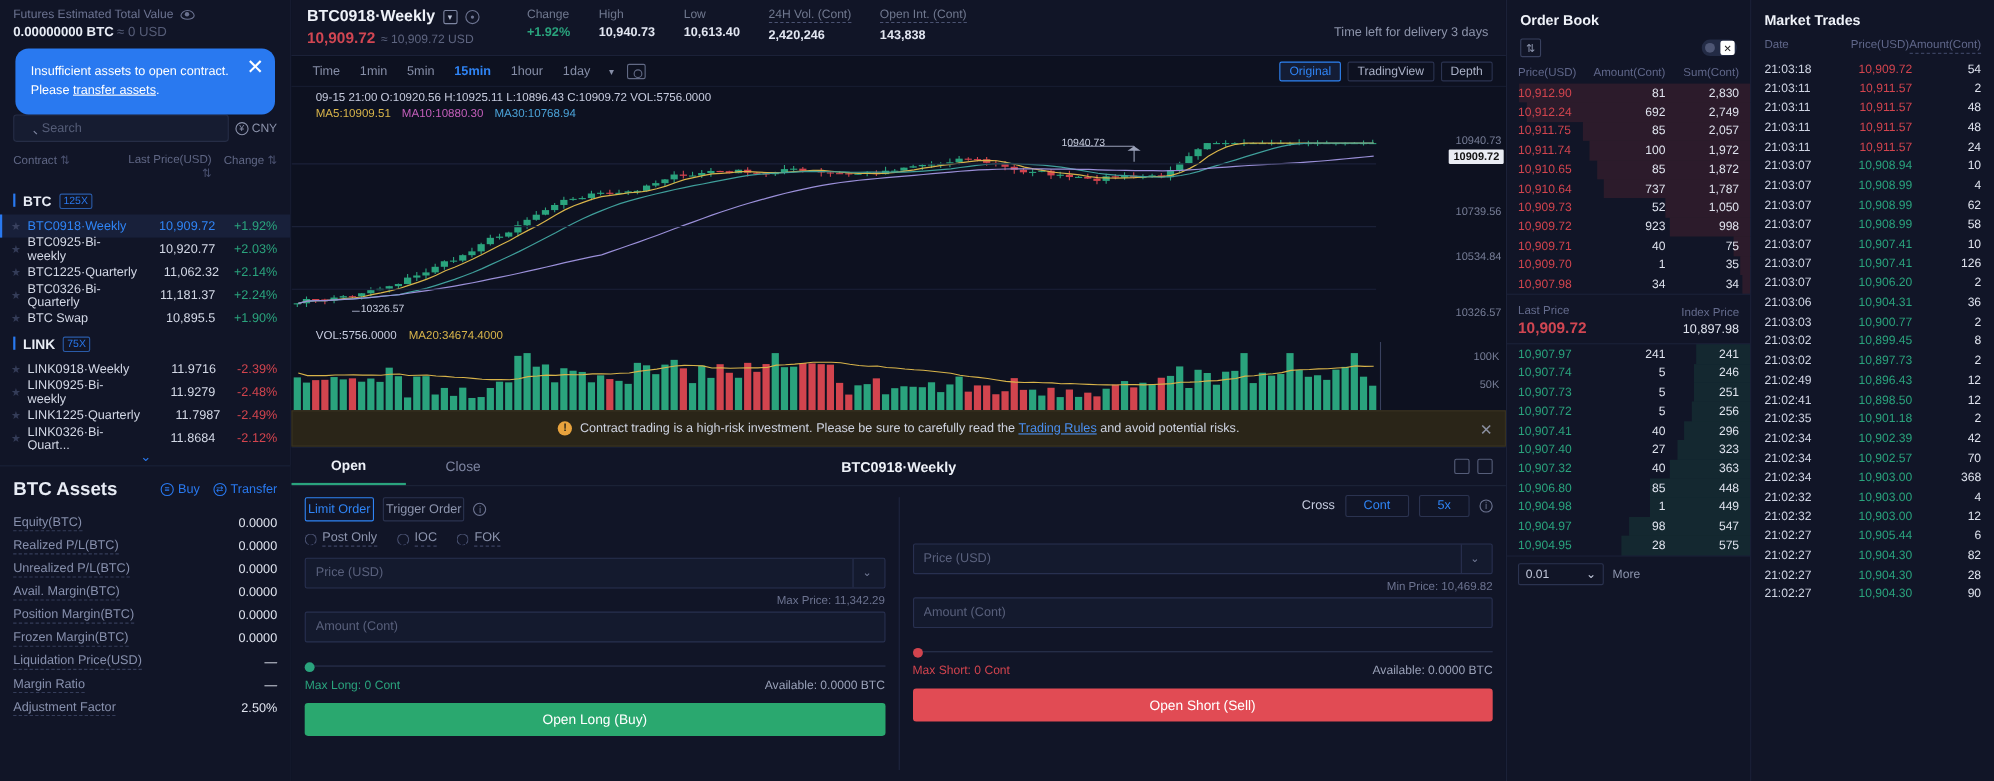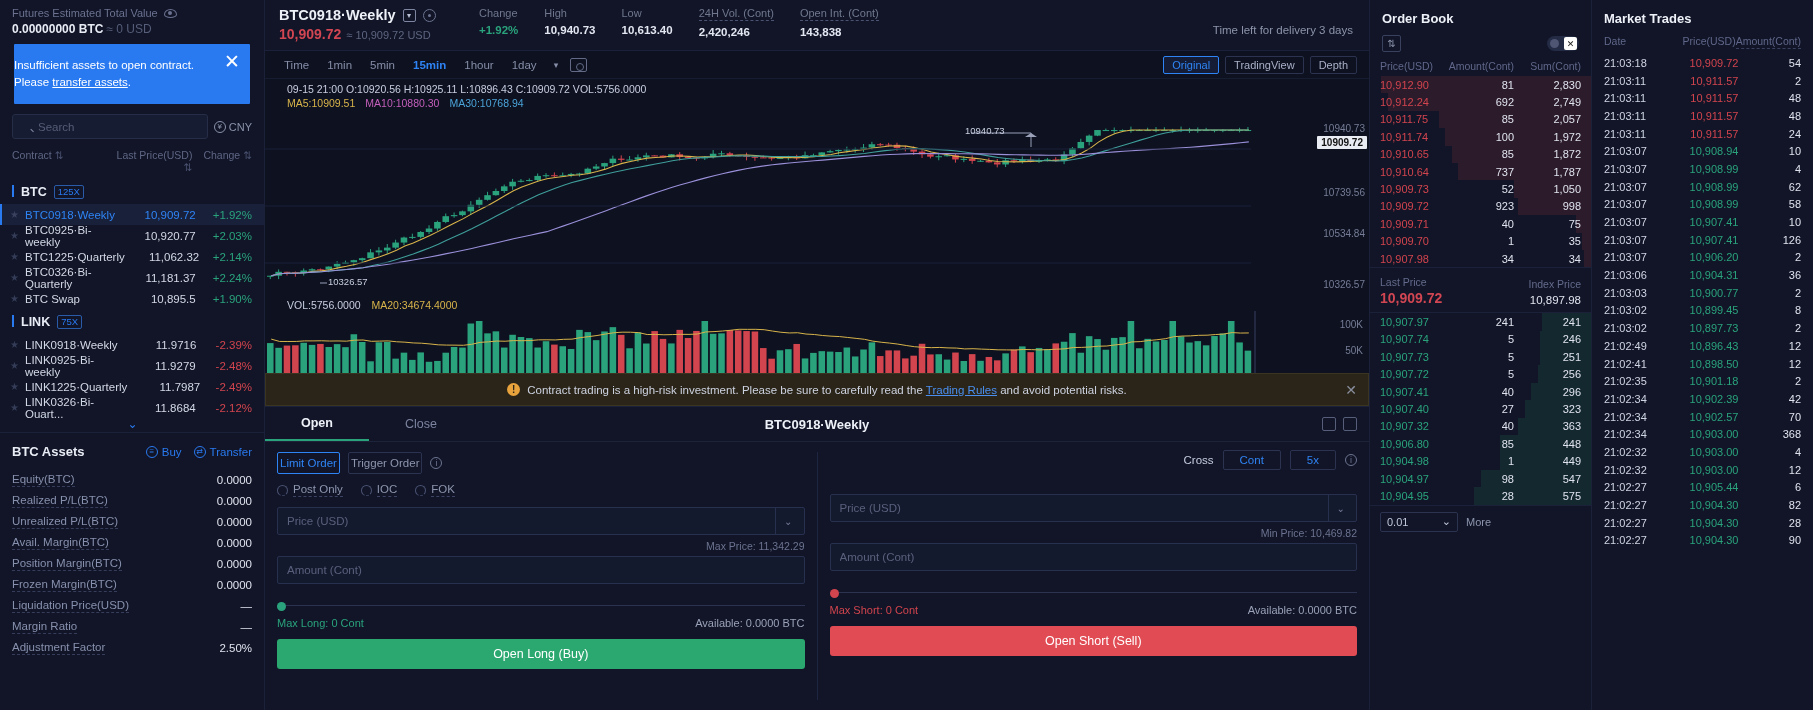--- a/index.html
+++ b/index.html
@@ -16,26 +16,26 @@
   
   .sidebar { width: 265px; flex: 0 0 265px; background: #111527; border-right: 1px solid #1b2138; display: flex; flex-direction: column; }
   .est-wrap { padding: 7px 12px 6px; }
   .est-label { font-size: 11px; color: #6b7290; display: flex; align-items: center; gap: 6px; }
   .eye { width: 13px; height: 9px; position: relative; display: inline-block; }
   .eye::before { content: ""; position: absolute; inset: 0; border: 1px solid #6b7290; border-radius: 50% 50% 50% 50% / 60% 60% 40% 40%; }
   .eye::after { content: ""; position: absolute; left: 4.5px; top: 2.5px; width: 4px; height: 4px; border-radius: 50%; background: #6b7290; }
   .est-value { margin-top: 3px; font-size: 12px; font-weight: bold; color: #e8ecf5; }
   .est-usd { color: #565d78; font-weight: normal; margin-left: 3px; }
 
-  .alert { margin: 2px 14px 0; background: #2979f0; border-radius: 1px; padding: 13px 0; position: relative; min-height: 56px; }
+  .alert { margin: 2px 14px 0; background: #2979f0; border-radius: 12px; padding: 13px 14px; position: relative; min-height: 56px; }
   .alert-line { color: #fff; font-size: 11.5px; line-height: 17px; }
   .alert-link { color: #fff; text-decoration: underline; }
   .alert-close { position: absolute; right: 10px; top: 8px; color: #fff; font-size: 19px; line-height: 1; cursor: pointer; font-weight: 300; }
 
-  .search-row { display: flex; align-items: center; gap: 6px; padding: 10px 12px 8px; }
+  .search-row { display: flex; align-items: center; gap: 6px; padding: 0 12px 8px; }
   .search-box { flex: 1; display: flex; align-items: center; gap: 7px; background: #161c31; border: 1px solid #262d46; border-radius: 3px; height: 25px; padding: 0 8px; }
   .search-box input { background: transparent; border: none; outline: none; color: #c3c8d9; font-size: 11.5px; width: 100%; font-family: "Liberation Sans", sans-serif; }
   .search-box input::placeholder { color: #555d78; }
   .mag { width: 10px; height: 10px; border: 1.3px solid #7a melhorar; border-radius: 50%; position: relative; flex: none; border-color: #838ba6; }
   .mag::after { content: ""; position: absolute; width: 4px; height: 1.3px; background: #838ba6; transform: rotate(45deg); right: -3px; bottom: 0px; }
   .cny { display: flex; align-items: center; gap: 3px; color: #8b92ab; font-size: 11px; }
   .cny-circ { width: 12px; height: 12px; border: 1px solid #8b92ab; border-radius: 50%; display: inline-flex; align-items: center; justify-content: center; font-size: 8px; }
 
   .list-head { display: flex; padding: 2px 12px 6px; font-size: 10.5px; color: #5f6684; }
   .lh-c { flex: 1.25; }
@@ -61,21 +61,21 @@
   .cchg { flex: 0.72; text-align: right; font-size: 11.5px; }
   .up { color: #27a17a; }
   .dn { color: #d2444e; }
   .up-b { color: #2aa37d; }
 
   .expander { text-align: center; color: #2979f0; font-size: 12px; line-height: 10px; padding: 1px 0 3px; letter-spacing: -1px; }
 
   
   .assets { border-top: 1px solid #1b2138; padding-top: 0; flex: 1; background: #111527; }
   .assets-head { display: flex; align-items: center; justify-content: space-between; padding: 11px 12px 10px; }
-  .assets-title { font-size: 13px; font-weight: bold; color: #e8ecf5; }
+  .assets-title { font-size: 17px; font-weight: bold; color: #e8ecf5; }
   .assets-actions { display: flex; gap: 12px; }
   .act { display: flex; align-items: center; gap: 4px; color: #2979f0; font-size: 11.5px; cursor: pointer; }
   .act-ic { width: 12px; height: 12px; border: 1.2px solid #2979f0; border-radius: 50%; display: inline-flex; align-items: center; justify-content: center; font-size: 8px; line-height: 1; }
   .arow { display: flex; justify-content: space-between; align-items: center; padding: 3.5px 12px; font-size: 11.5px; }
   .alabel { color: #868 da; color: #8790ad; border-bottom: 1px dashed #353d5a; padding-bottom: 1px; }
   .aval { color: #dfe3ee; }
 
   
   .center { flex: 1; display: flex; flex-direction: column; min-width: 0; background: #0d1120; }
 

